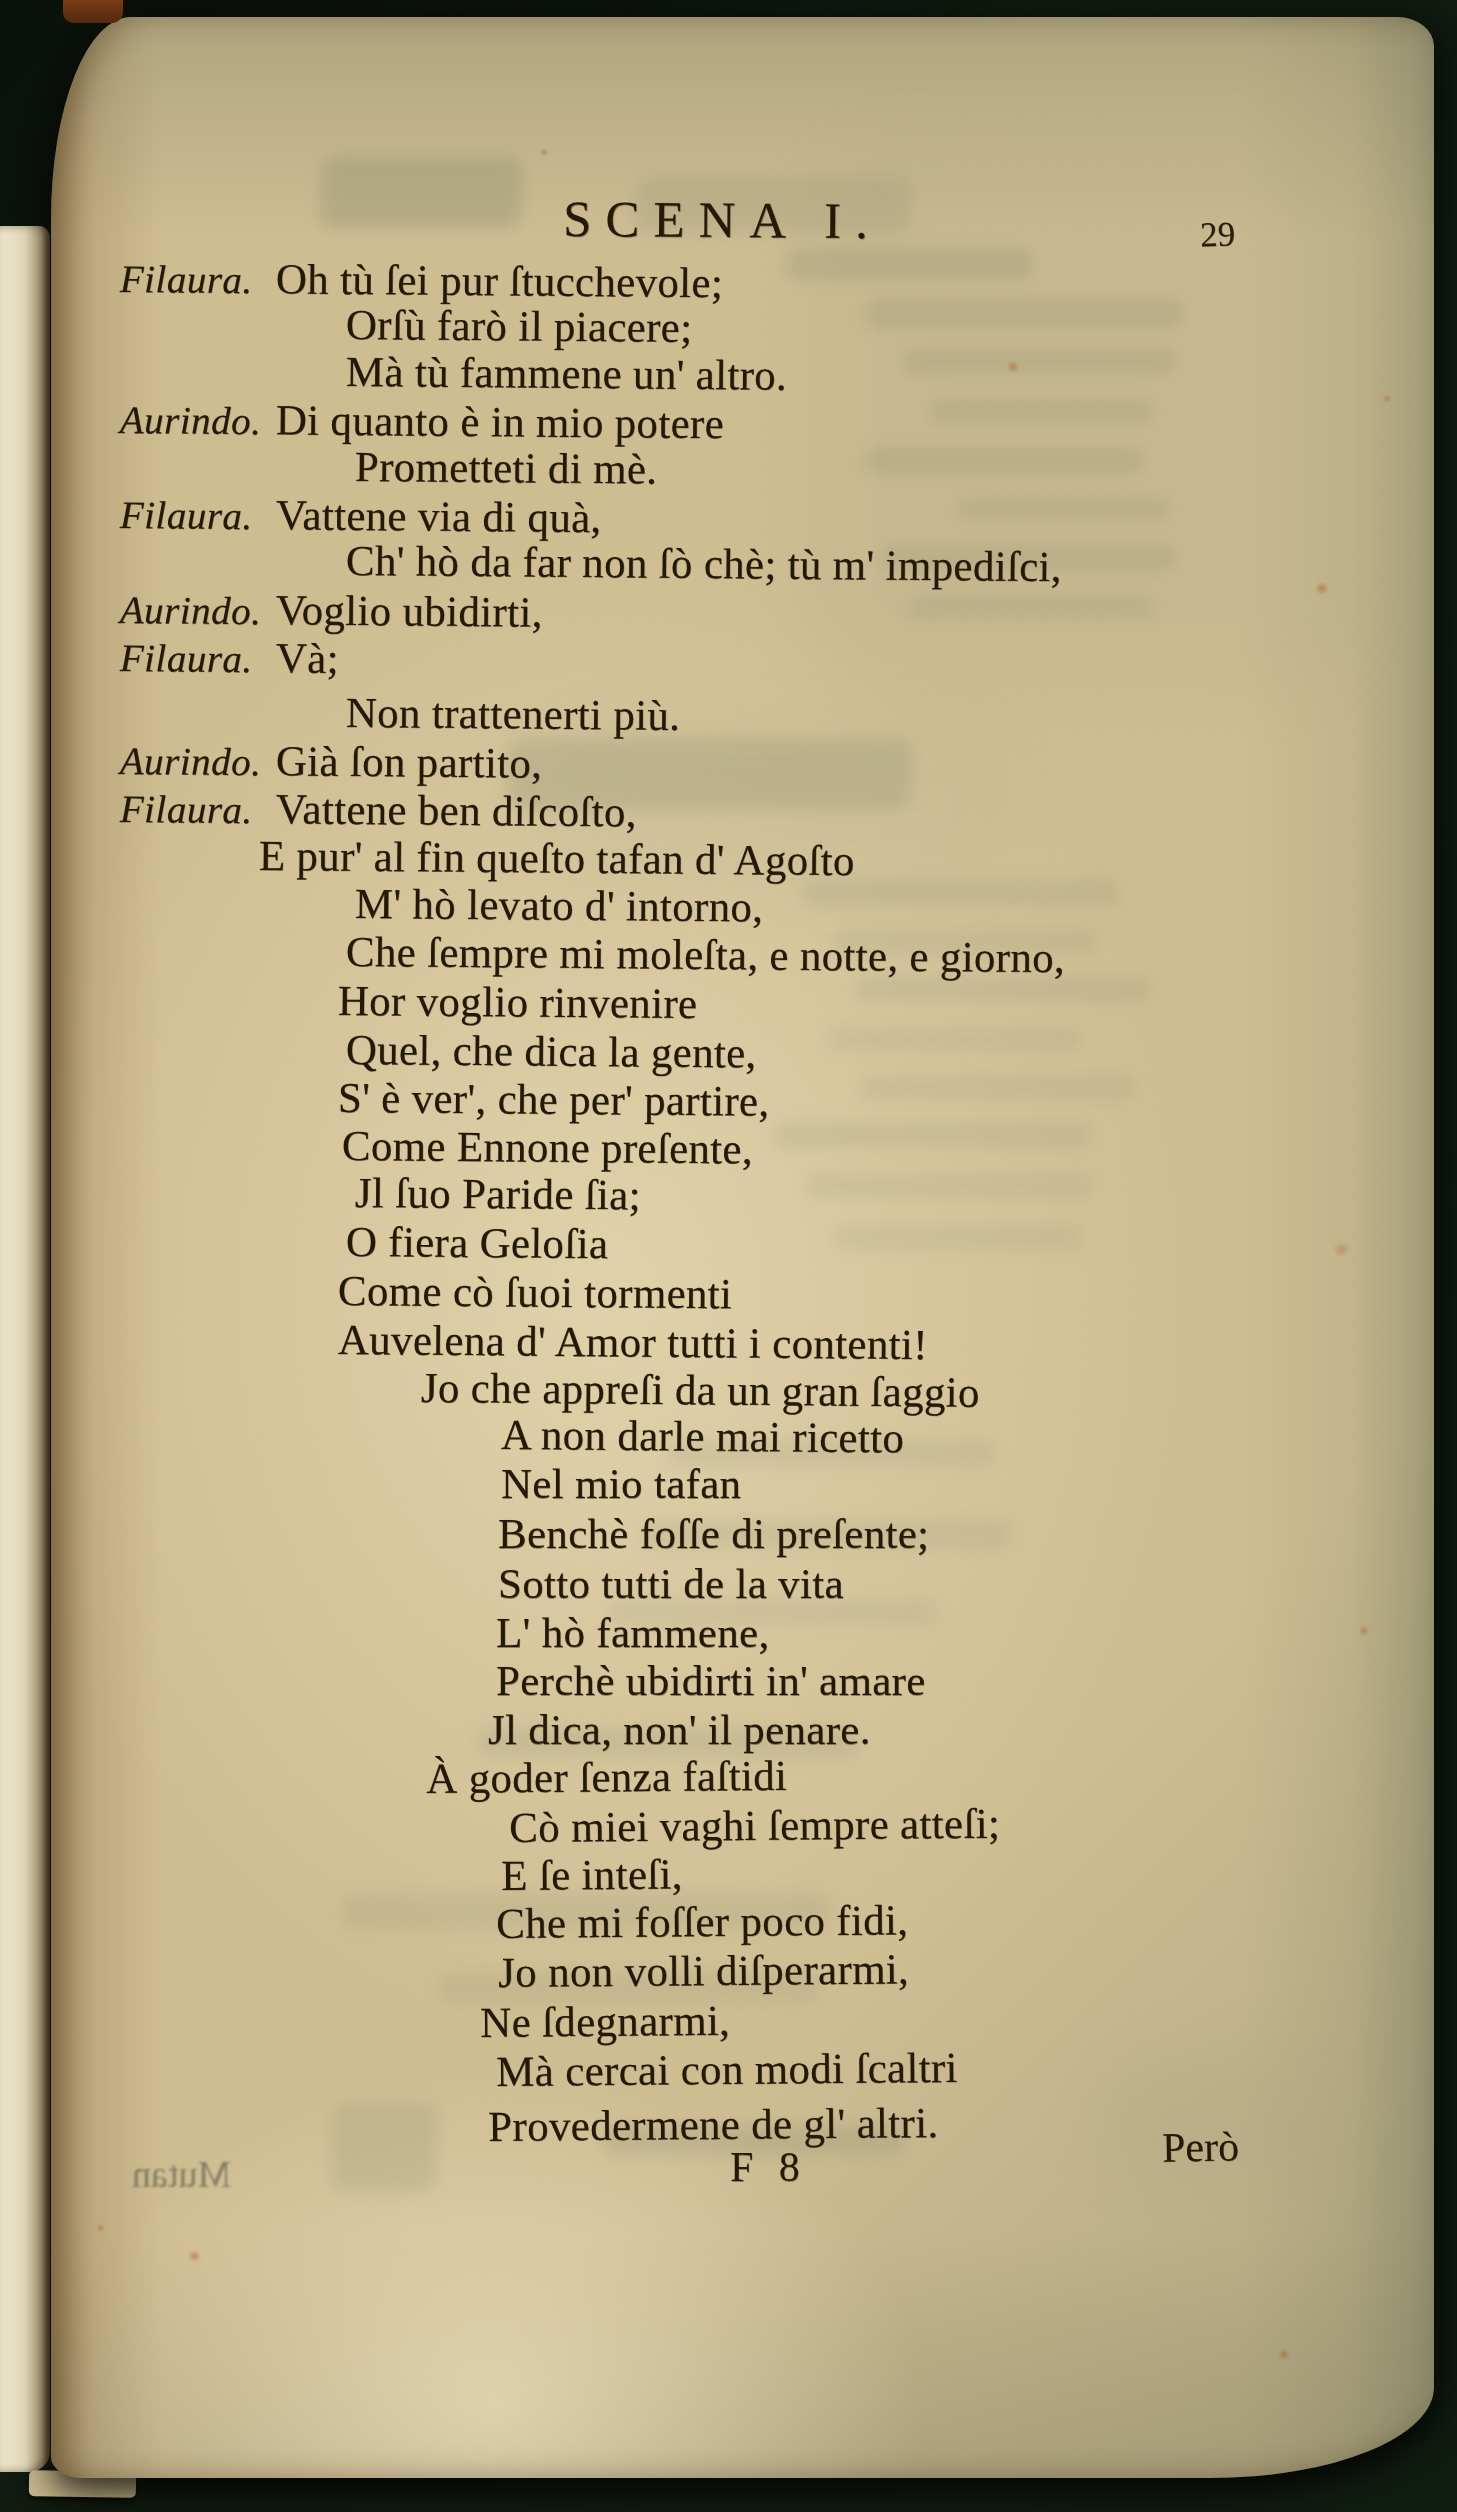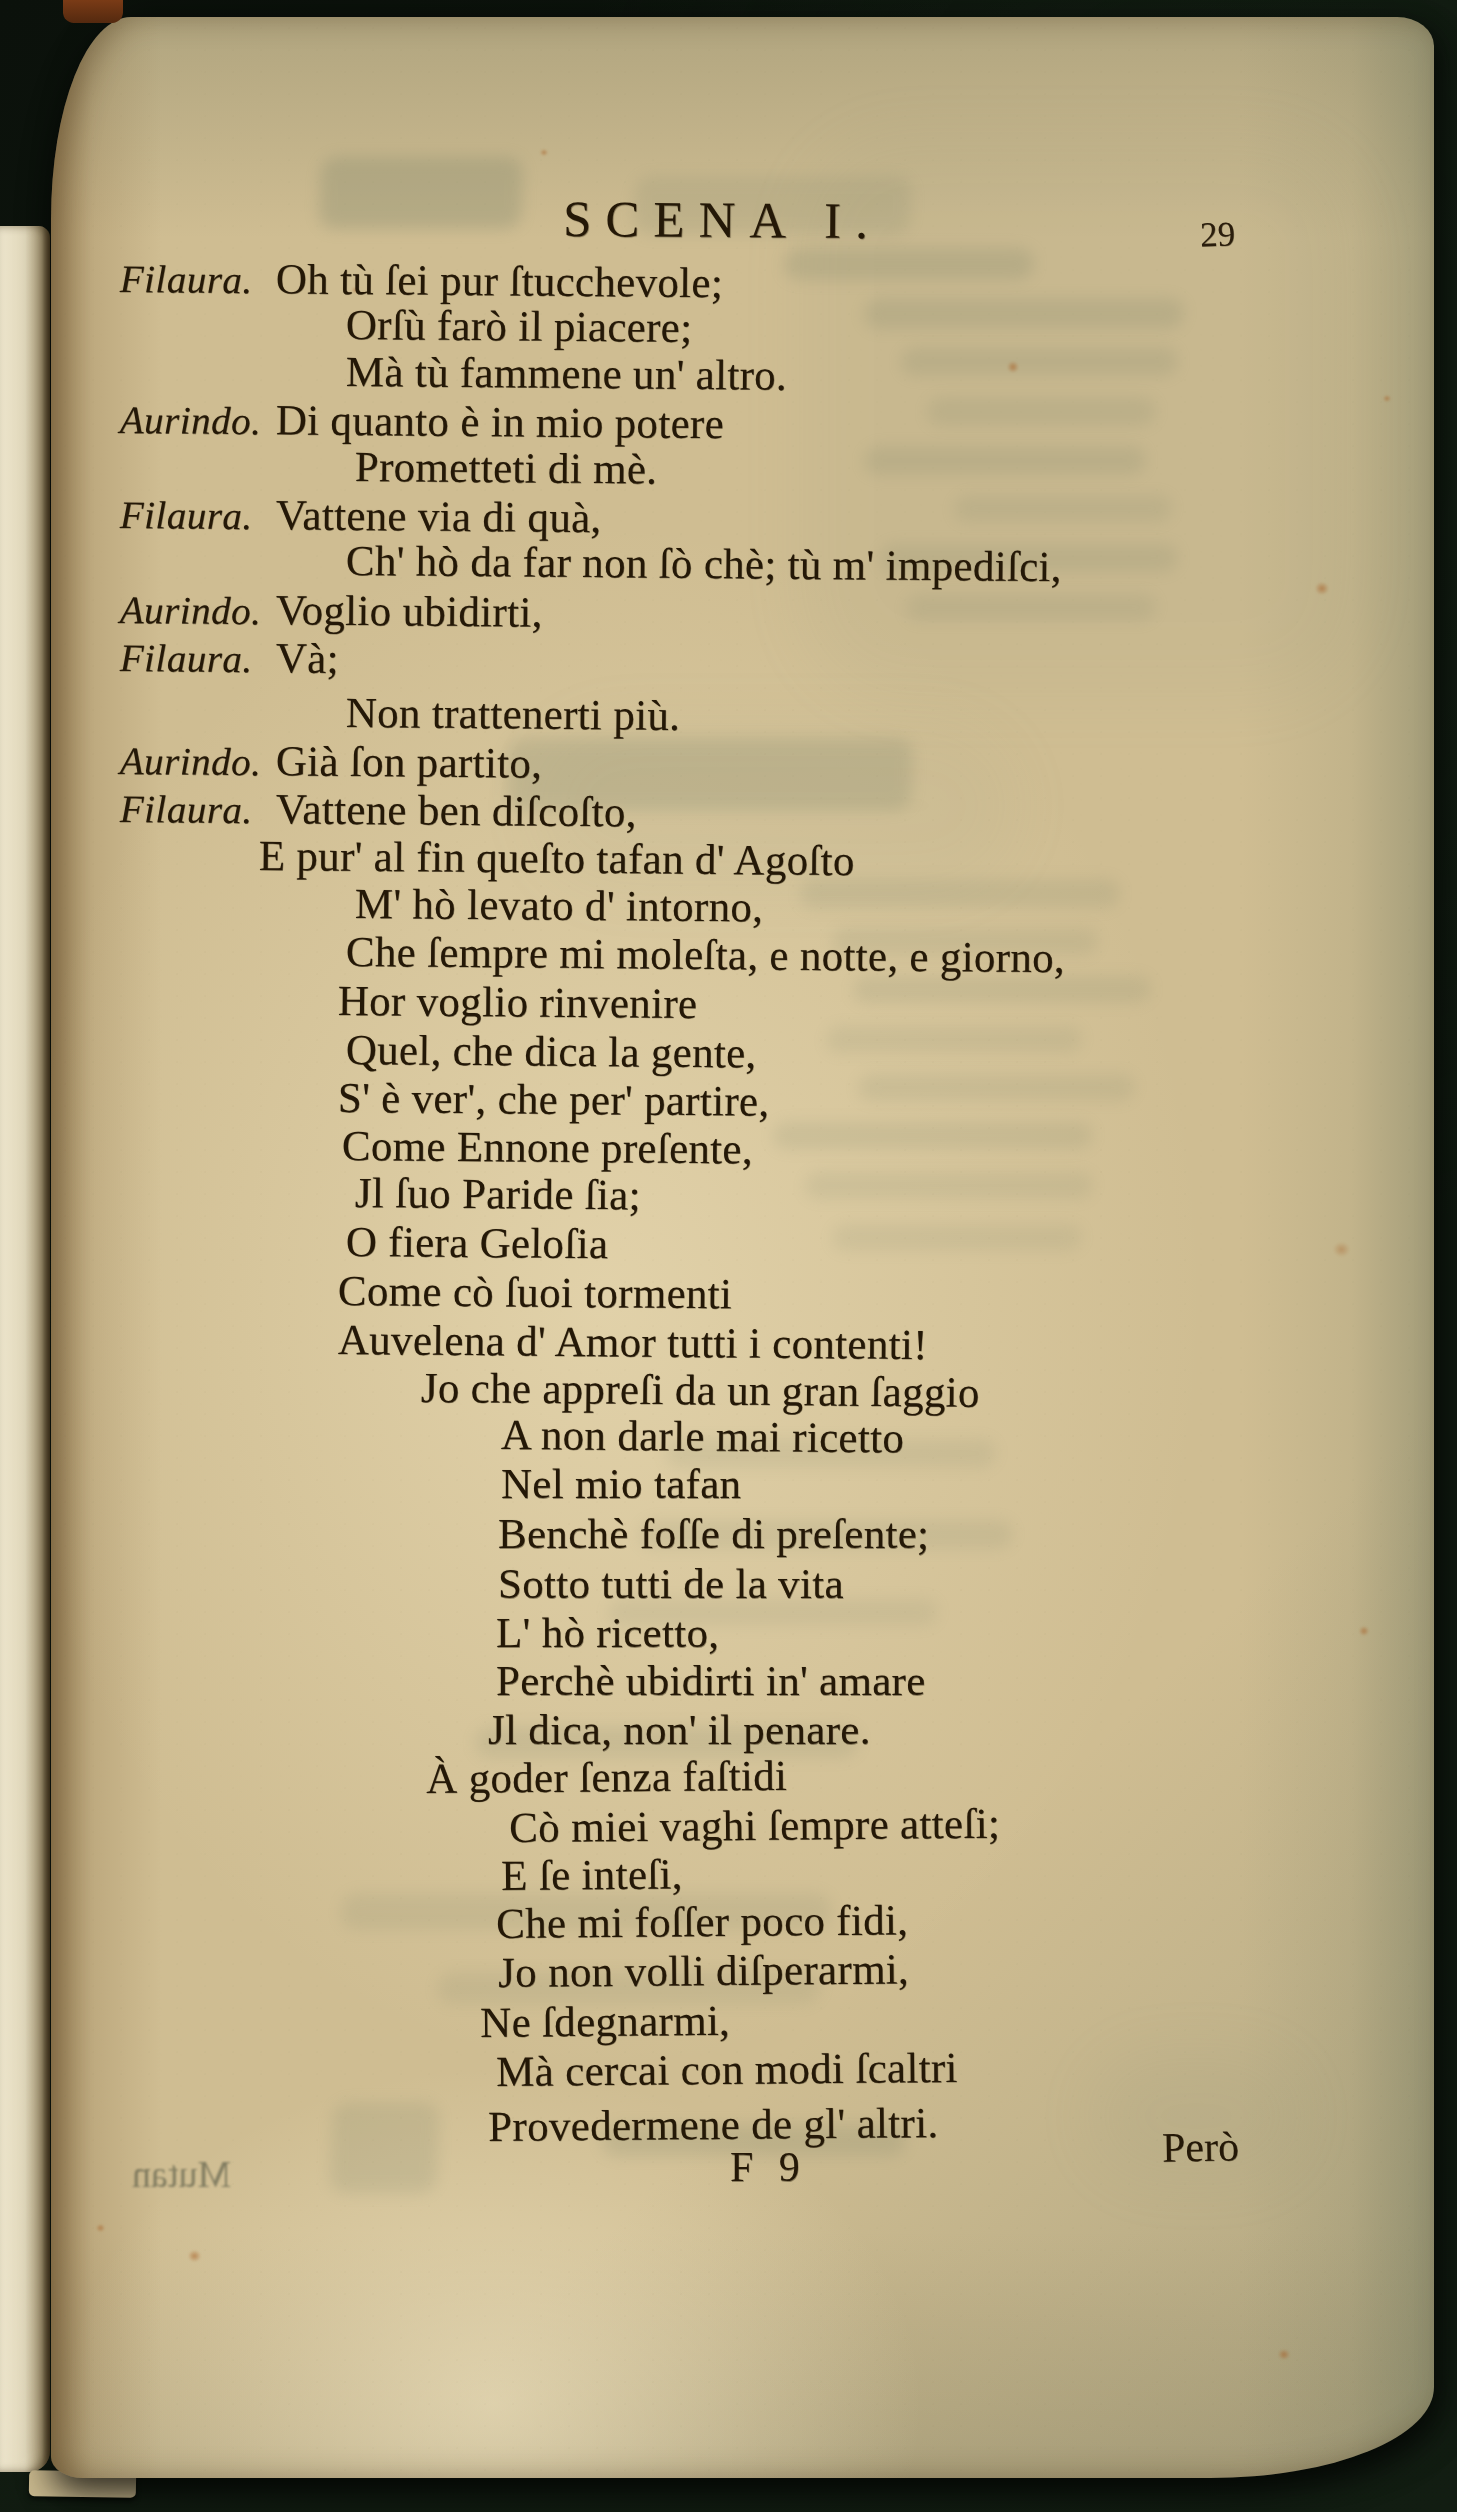--- a/index.html
+++ b/index.html
@@ -139,30 +139,30 @@
 <div class="line r1" style="left:342px;top:1124px">Come Ennone preſente,</div>
 <div class="line r1" style="left:355px;top:1171px">Jl ſuo Paride ſia;</div>
 <div class="line r1" style="left:346px;top:1220px">O fiera Geloſia</div>
 <div class="line r1" style="left:338px;top:1269px">Come cò ſuoi tormenti</div>
 <div class="line r1" style="left:338px;top:1318px">Auvelena d' Amor tutti i contenti!</div>
 <div class="line r1" style="left:421px;top:1366px">Jo che appreſi da un gran ſaggio</div>
 <div class="line r1" style="left:501px;top:1413px">A non darle mai ricetto</div>
 <div class="line" style="left:501px;top:1462px">Nel mio tafan</div>
 <div class="line" style="left:498px;top:1512px">Benchè foſſe di preſente;</div>
 <div class="line" style="left:498px;top:1562px">Sotto tutti de la vita</div>
-<div class="line" style="left:496px;top:1611px">L' hò ricetto,</div>
+<div class="line" style="left:496px;top:1611px">L' hò fammene,</div>
 <div class="line" style="left:496px;top:1659px">Perchè ubidirti in' amare</div>
 <div class="line" style="left:488px;top:1708px">Jl dica, non' il penare.</div>
 <div class="line r2" style="left:426px;top:1757px">À goder ſenza faſtidi</div>
 <div class="line r2" style="left:509px;top:1806px">Cò miei vaghi ſempre atteſi;</div>
 <div class="line r2" style="left:501px;top:1854px">E ſe inteſi,</div>
 <div class="line r2" style="left:496px;top:1902px">Che mi foſſer poco fidi,</div>
 <div class="line r2" style="left:498px;top:1951px">Jo non volli diſperarmi,</div>
 <div class="line r2" style="left:480px;top:2001px">Ne ſdegnarmi,</div>
 <div class="line r2" style="left:496px;top:2050px">Mà cercai con modi ſcaltri</div>
 <div class="line r2" style="left:488px;top:2105px">Provedermene de gl' altri.</div>
 
-<div class="signature">F 9</div>
+<div class="signature">F 8</div>
 <div class="catchword">Però</div>
 <div class="mirror-ghost">Mutan</div>
 
 <div class="cover-sliver"></div>
 
 
 </body></html>

